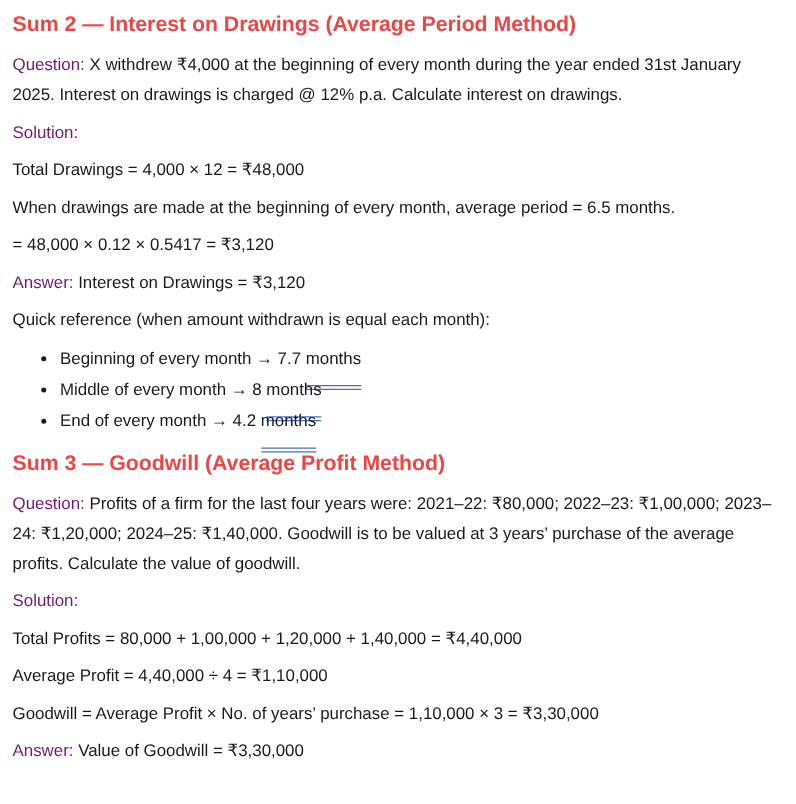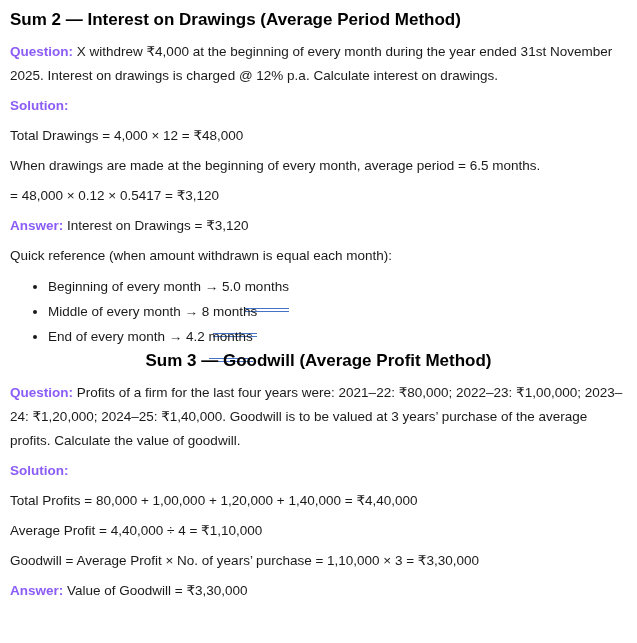--- a/index.html
+++ b/index.html
@@ -11,32 +11,32 @@
     overflow: hidden;
   }
   .doc {
     width: 637px; height: 643px;
     padding: 8px 10px 0 10px;
     background: #ffffff;
   }
   .heading {
     font-size: 17px;
     font-weight: bold;
-    color: #000000;
+    color: #ef4444;
     line-height: 24px;
     margin-bottom: 8px;
     letter-spacing: 0;
   }
-  .heading.second { margin-top: 0; text-align: center; }
+  .heading.second { margin-top: 10px; }
   p.para {
     font-size: 13.5px;
     line-height: 24px;
     margin-bottom: 6px;
   }
-  strong.inline-label { font-weight: bold; color: #8b5cf6; }
+  strong.inline-label { font-weight: normal; color: #701a75; }
   ul.ref-list {
     list-style: disc;
     margin: 0 0 0 38px;
     padding: 0;
   }
   ul.ref-list li {
     font-size: 13.5px;
     line-height: 25px;
   }
   .grammar-underline {
@@ -46,21 +46,21 @@
 </style>
 </head>
 <body>
 
 <div class="doc">
 
   <section>
     <h2 class="heading">Sum 2 — Interest on Drawings (Average Period Method)</h2>
 
     <p class="para">
-      <strong class="inline-label">Question:</strong><span> X withdrew ₹4,000 at the beginning of every month during the year ended 31st November 2025. Interest on drawings is charged @ 12% p.a. Calculate interest on drawings.</span>
+      <strong class="inline-label">Question:</strong><span> X withdrew ₹4,000 at the beginning of every month during the year ended 31st January 2025. Interest on drawings is charged @ 12% p.a. Calculate interest on drawings.</span>
     </p>
 
     <p class="para">
       <strong class="inline-label">Solution:</strong>
     </p>
 
     <p class="para">Total Drawings = 4,000 × 12 = ₹48,000</p>
 
     <p class="para">When drawings are made at the beginning of every month, average period = 6.5 months.</p>
 
@@ -68,21 +68,21 @@
     <p class="para">= 48,000 × 0.12 × 0.5417 = ₹3,120</p>
 
     <p class="para">
       <strong class="inline-label">Answer:</strong><span> Interest on Drawings = ₹3,120</span>
     </p>
 
     <p class="para">Quick reference (when amount withdrawn is equal each month):</p>
 
     <ul class="ref-list">
       <li>
-        <span>Beginning of every month → 5.0 </span><span class="grammar-underline">months</span>
+        <span>Beginning of every month → 7.7 </span><span class="grammar-underline">months</span>
       </li>
       <li>
         <span>Middle of every month → 8 </span><span class="grammar-underline">months</span>
       </li>
       <li>
         <span>End of every month → 4.2 </span><span class="grammar-underline">months</span>
       </li>
     </ul>
   </section>
 

